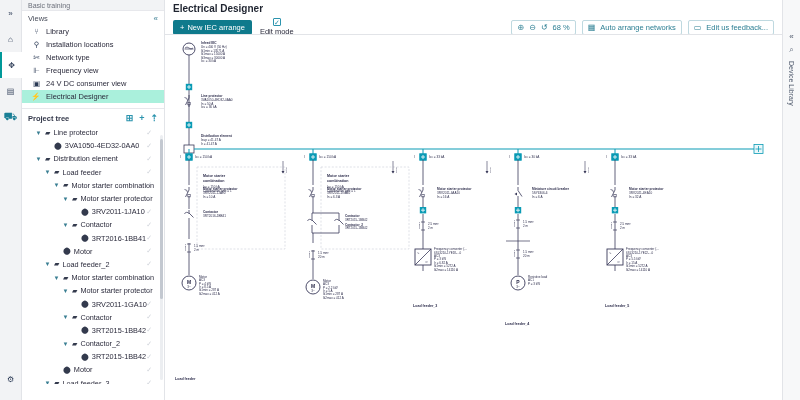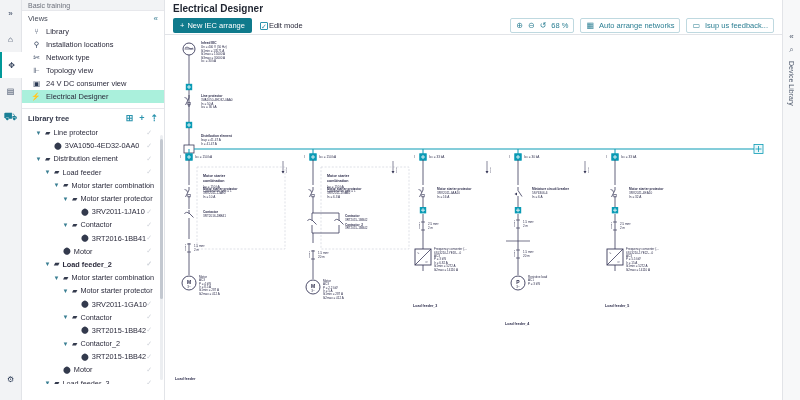--- a/index.html
+++ b/index.html
@@ -71,21 +71,21 @@
 
   
   .main { position:absolute; left:165px; top:0; right:18px; height:400px; background:#ffffff; }
   .main-title { padding:3px 0 0 8px; font-weight:bold; font-size:10px; color:#1f2430; }
   .toolbar { display:flex; align-items:center; gap:8px; padding:4px 8px 4px 8px; }
   .btn-primary {
     background:#0f7a8c; color:#fff; border:none; border-radius:2px;
     font-size:7.5px; height:15px; padding:0 7px; display:flex; align-items:center; gap:3px;
     font-family:"Liberation Sans", sans-serif;
   }
-  .chk { display:flex; align-items:center; gap:1px; font-size:7.5px; color:#2b2b3c; }
+  .chk { display:flex; align-items:center; gap:1px; font-size:7.5px; color:#2b2b3c;flex-direction:column; }
   .chk .box { width:8px; height:8px; border:1px solid #2c94ae; border-radius:1px; color:#2c94ae; font-size:7px; line-height:7px; text-align:center; }
   .tb-right { margin-left:auto; display:flex; align-items:center; gap:6px; }
   .grp {
     display:flex; align-items:center; gap:5px; border:1px solid #bfd9e0; border-radius:2px;
     height:15px; padding:0 5px; color:#2c7f93; font-size:7.5px; background:#fff;
   }
   .grp .ic { font-size:8px; }
 
   .canvas {
     position:absolute; left:0; right:0; top:34px; bottom:0;
@@ -147,34 +147,34 @@
       <div class="vitem">
           <span class="gi">⚲</span>
           <span>Installation locations</span>
         </div>
       <div class="vitem">
           <span class="gi">✄</span>
           <span>Network type</span>
         </div>
       <div class="vitem">
           <span class="gi">⊩</span>
-          <span>Topology view</span>
+          <span>Frequency view</span>
         </div>
       <div class="vitem">
           <span class="gi">▣</span>
           <span>24 V DC consumer view</span>
         </div>
       <div class="vitem sel">
           <span class="gi">⚡</span>
           <span>Electrical Designer</span>
         </div>
     </div>
 
     <div class="pt-hd">
-      <span>Library tree</span>
+      <span>Project tree</span>
       <span class="acts">
         <span>⊞</span>
         <span>+</span>
         <span>⇡</span>
       </span>
     </div>
 
     <div class="tree" id="tree">
         <div class="tnode" style="padding-left: 13px;">
           <span class="chev">▼</span>
@@ -229,21 +229,21 @@
           <span class="dev">⬤</span>
           <span>3RT2016-1BB41</span>
           <span class="tcheck">✓</span>
         </div>
         <div class="tnode" style="padding-left: 31px;">
           <span class="chev blank">▼</span>
           <span class="dev">⬤</span>
           <span>Motor</span>
           <span class="tcheck">✓</span>
         </div>
-        <div class="tnode" style="padding-left: 22px; font-weight: bold;">
+        <div class="tnode" style="padding-left: 22px;">
           <span class="chev">▼</span>
           <span class="folder">▰</span>
           <span>Load feeder_2</span>
           <span class="tcheck">✓</span>
         </div>
         <div class="tnode" style="padding-left: 31px;">
           <span class="chev">▼</span>
           <span class="folder">▰</span>
           <span>Motor starter combination</span>
           <span class="tcheck">✓</span>
@@ -320,21 +320,21 @@
           <span class="ic">⊖</span>
           <span class="ic">↺</span>
           <span>68 %</span>
         </div>
         <div class="grp">
           <span class="ic">▦</span>
           <span>Auto arrange networks</span>
         </div>
         <div class="grp">
           <span class="ic">▭</span>
-          <span>Isup us feedback...</span>
+          <span>Edit us feedback...</span>
         </div>
       </div>
     </div>
 
     <div class="canvas">
       <svg id="schematic" width="617" height="366" viewBox="0 0 617 366">
           <circle cx="24" cy="14" r="6" fill="#fff" stroke="#3a3a5a" stroke-width="0.9"></circle>
           <path d="M20 13 q2 -2 4 0 q2 2 4 0" stroke="#3a3a5a" stroke-width="0.7" fill="none"></path>
           <line x1="19.5" y1="14" x2="28.5" y2="14" stroke="#3a3a5a" stroke-width="0.7"></line>
           <line x1="24" y1="20" x2="24" y2="52" stroke="#3a3a5a" stroke-width="0.8"></line>

